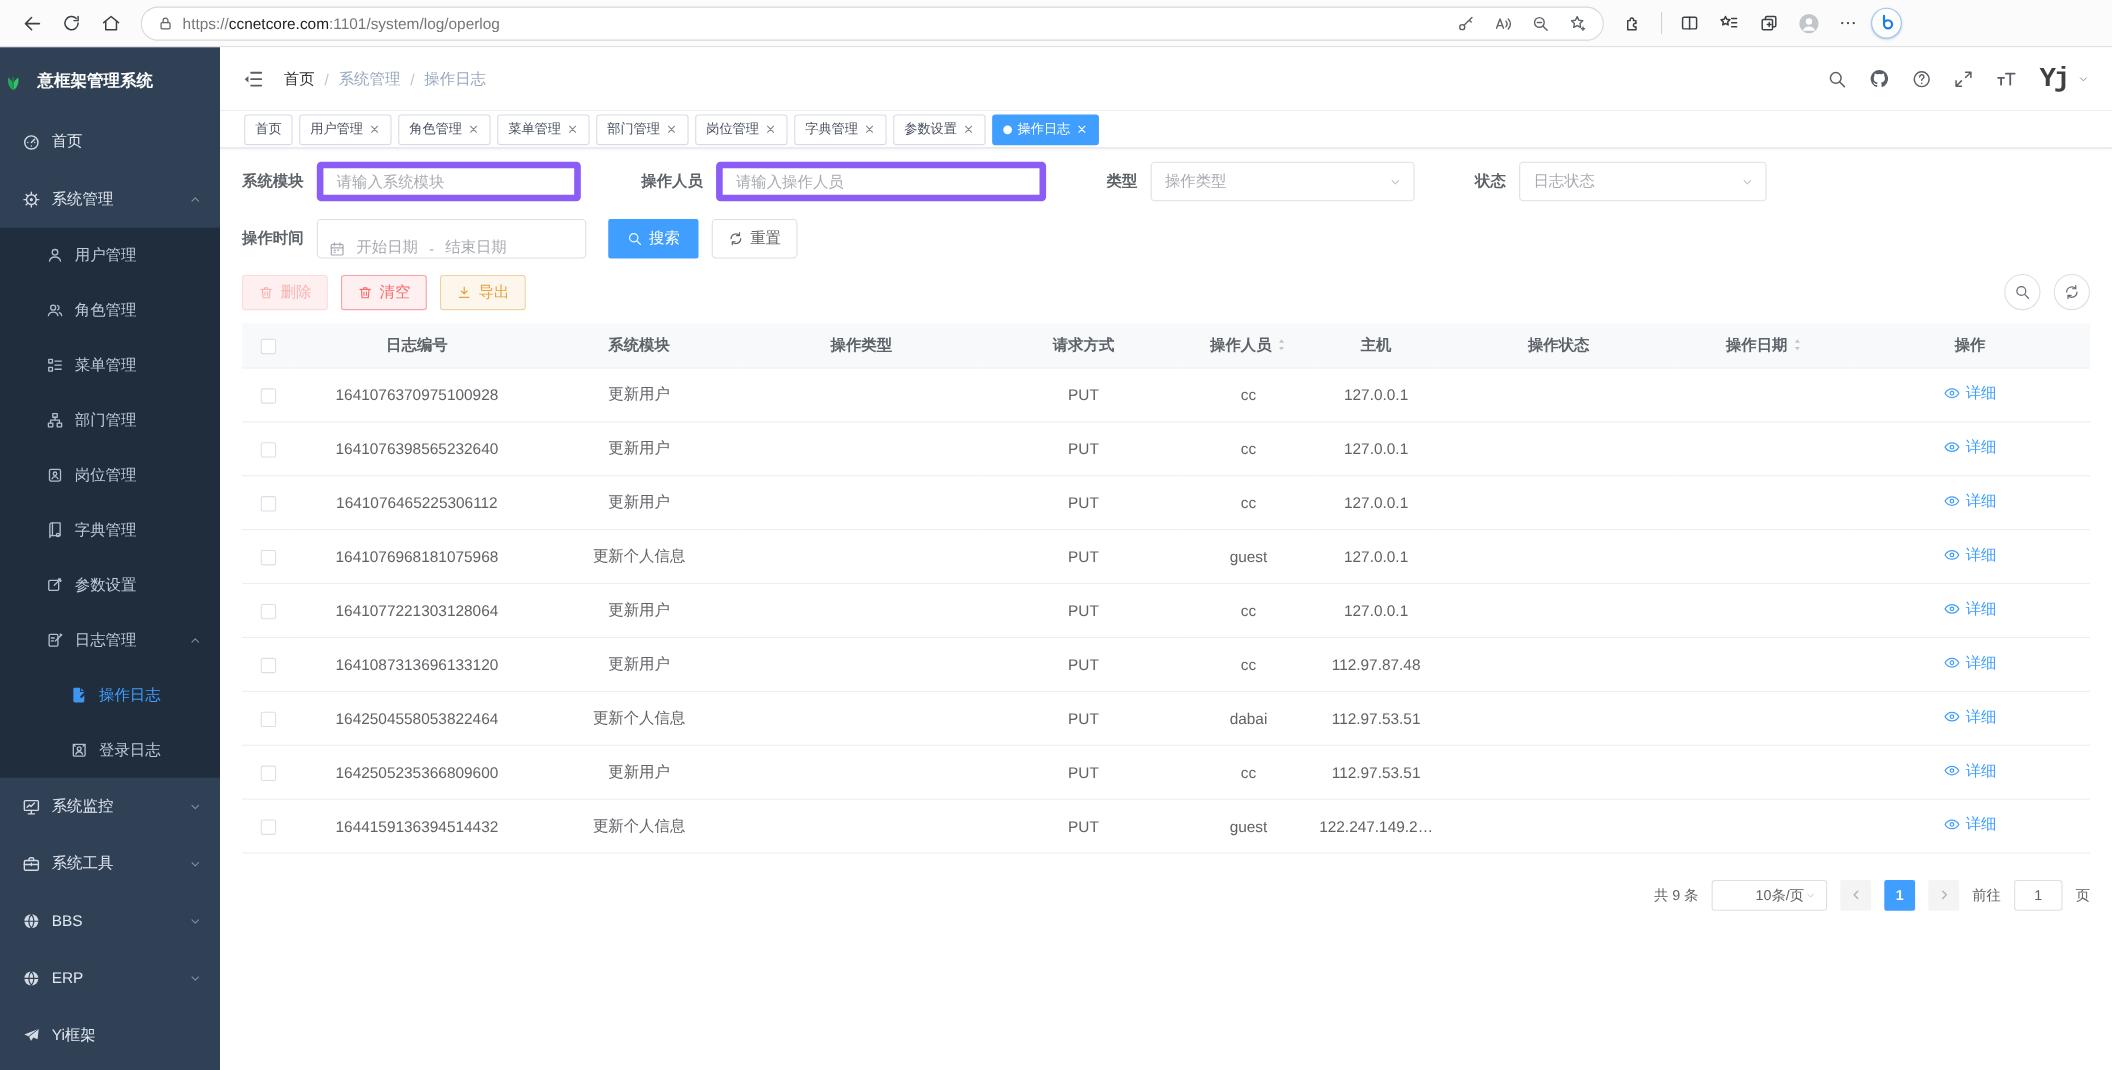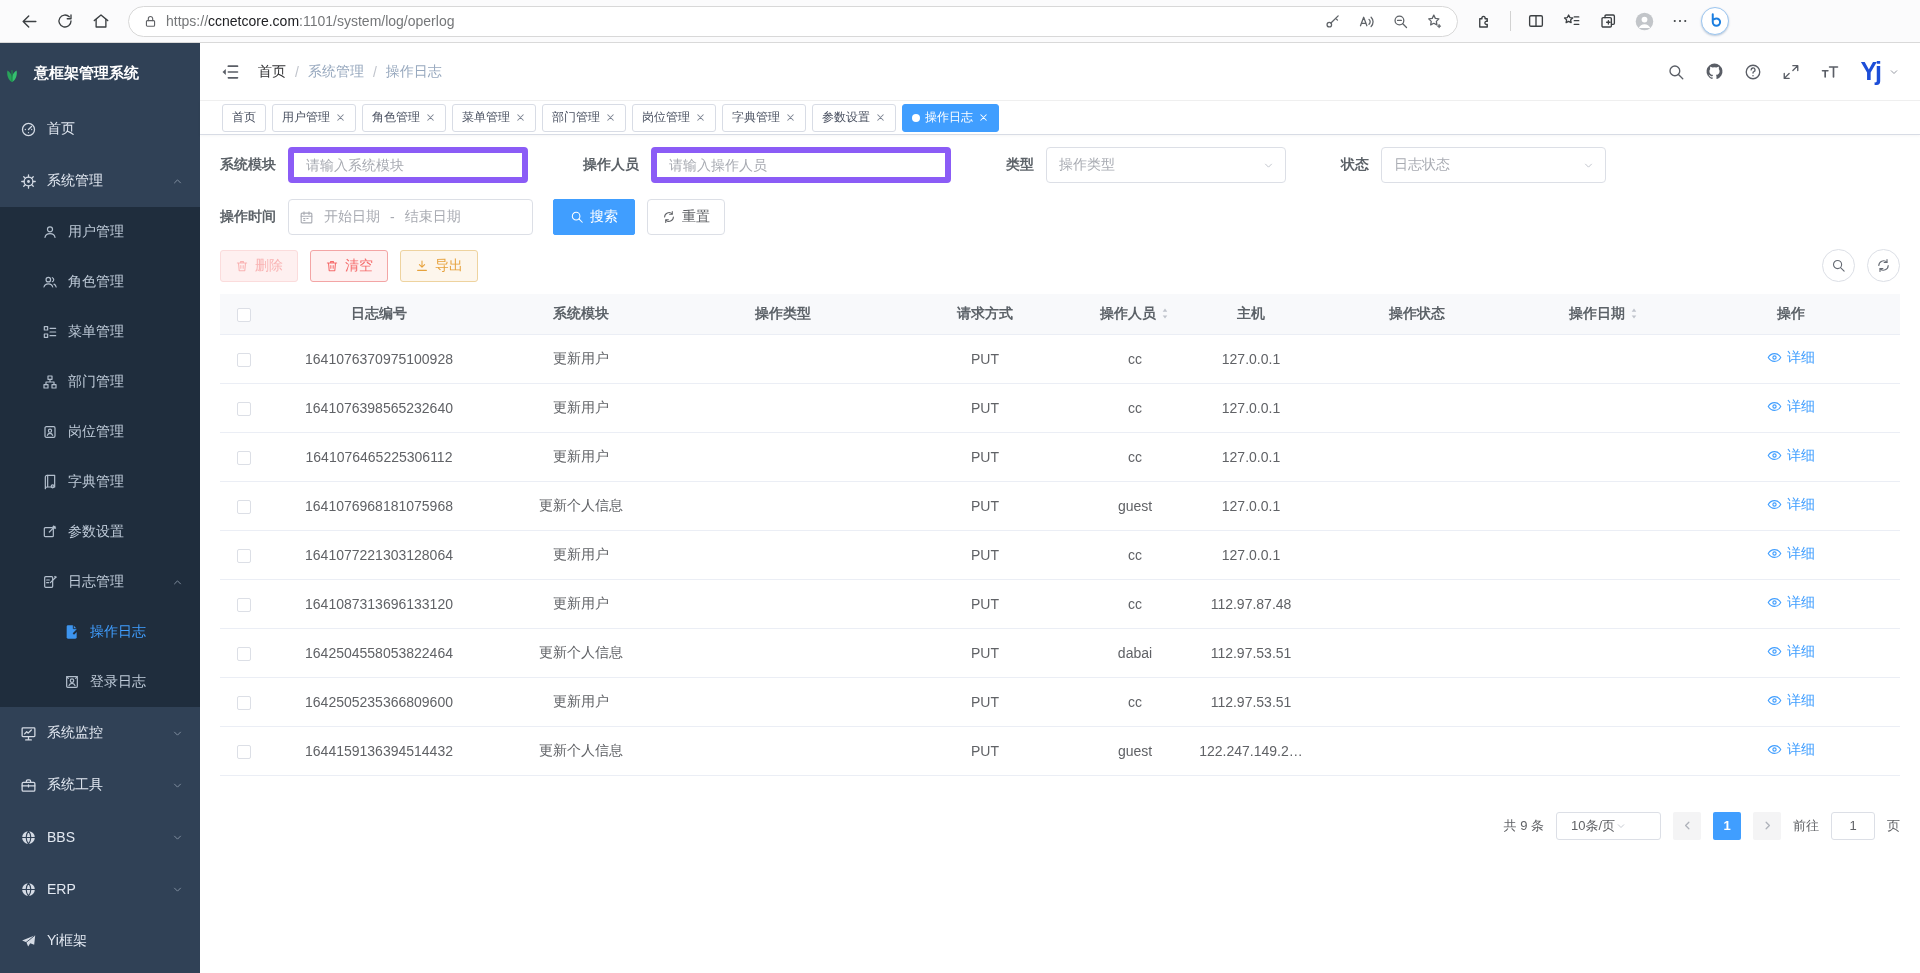--- a/index.html
+++ b/index.html
@@ -33,56 +33,56 @@
   .main{flex:1;display:flex;flex-direction:column;background:#fff;min-width:0}
   .navbar{height:58px;display:flex;align-items:center;padding:0 20px;border-bottom:1px solid #f0f0f0}
   .fold{color:#5a5e66;cursor:pointer;display:flex}
   .crumbs{display:flex;align-items:center;margin-left:18px;font-size:14px}
   .crumb-first{color:#303133;cursor:pointer}
   .crumb{color:#97a8be}
   .csep{color:#c0c4cc;margin:0 9px}
   .nav-actions{margin-left:auto;display:flex;align-items:center;gap:20px;color:#5a5e66}
   .nbtn{cursor:pointer;display:flex;align-items:center}
   .avatar-wrap{display:flex;align-items:center;gap:8px;cursor:pointer}
-  .avatar-logo{font-weight:900;font-size:25px;color:#1d4ed8;letter-spacing:-2px;font-family:Liberation Sans, sans-serif}
+  .avatar-logo{font-weight:900;font-size:25px;color:#404040;letter-spacing:-2px;font-family:Liberation Mono, monospace}
   
   .tagsbar{height:34px;display:flex;align-items:center;gap:6px;padding:0 22px;border-bottom:1px solid #d8dce5;box-shadow:0 1px 3px rgba(0,0,0,.04)}
   .tag{height:28px;display:inline-flex;align-items:center;gap:5px;padding:0 9px;border:1px solid #d8dce5;background:#fff;color:#495060;font-size:12px;cursor:pointer;border-radius:3px;white-space:nowrap}
   .tag .tclose{display:flex;color:#7d8492}
   .tag.active{background:#409eff;border-color:#409eff;color:#fff}
   .tag.active .tclose{color:#fff}
   .tdot{width:8px;height:8px;border-radius:50%;background:#fff;display:inline-block}
   
   .content{padding:12px 20px 0;flex:1}
   .frow{display:flex;align-items:center;margin-bottom:16px}
   .fitem{display:flex;align-items:center;margin-right:55px}
   .flabel{font-weight:600;color:#5c6268;margin-right:12px;white-space:nowrap}
   .inp{height:36px;border:6px solid #8b5cf6;border-radius:4px;padding:0 12px;font-size:14px;color:#606266;outline:none;background:#fff}
   .inp::placeholder{color:#a8abb2}
   .sel{height:36px;border:1px solid #dcdfe6;border-radius:4px;padding:0 10px 0 12px;display:flex;align-items:center;justify-content:space-between;color:#a8abb2;background:#fff;cursor:pointer}
-  .daterange{height:36px;width:245px;border:1px solid #dcdfe6;border-radius:4px;display:flex;align-items:center;gap:10px;padding:0 10px;color:#a8abb2;background:#fff;cursor:pointer}
+  .daterange{height:36px;width:245px;border:1px solid #dcdfe6;border-radius:4px;display:flex;align-items:flex-end;gap:10px;padding:0 10px;color:#a8abb2;background:#fff;cursor:pointer}
   .btn{height:32px;padding:0 14px;border-radius:3px;border:1px solid #dcdfe6;display:inline-flex;align-items:center;gap:6px;font-size:14px;cursor:pointer;background:#fff;color:#606266;white-space:nowrap}
   .btn-primary{background:#409eff;border-color:#409eff;color:#fff;height:36px;padding:0 16px;border-radius:2px}
   .btn-plain{height:36px;border-radius:4px}
   .btn-danger{color:#f56c6c;background:#fef0f0;border-color:#f3a5a5}
   .btn-danger-dis{color:#f9b3b3;background:#fef0f0;border-color:#fbdcdc;cursor:not-allowed}
   .btn-warning{color:#e6a23c;background:#fdf6ec;border-color:#eed39f}
   .toolbar{display:flex;align-items:center;gap:12px;margin-bottom:12px}
   .toolbar .tspacer{flex:1}
   .cirbtn{width:33px;height:33px;border-radius:50%;border:1px solid #dcdfe6;background:#fff;display:flex;align-items:center;justify-content:center;color:#666b74;cursor:pointer}
   
   table{width:100%;border-collapse:collapse;table-layout:fixed}
   th{height:40px;background:#f8f9fb;color:#5c6268;font-weight:700;font-size:14px;border-bottom:1px solid #ebeef5;text-align:center}
   td{height:49px;border-bottom:1px solid #ebeef5;text-align:center;font-size:14px;color:#606266;overflow:hidden;white-space:nowrap;text-overflow:ellipsis}
   .cb{width:14px;height:14px;border:1px solid #dcdfe6;border-radius:2px;background:#fff;display:inline-block;cursor:pointer;vertical-align:middle}
   .th-sort{display:inline-flex;align-items:center;gap:4px;cursor:pointer}
   .detail{color:#409eff;display:inline-flex;align-items:center;gap:5px;cursor:pointer;text-decoration:none}
   
-  .pager{display:flex;align-items:center;justify-content:flex-end;gap:12px;margin-top:36px;font-size:13px;color:#606266}
-  .psel{width:105px;height:28px;border:1px solid #dcdfe6;border-radius:3px;display:flex;align-items:center;justify-content:flex-start;padding:0 8px 0 14px;cursor:pointer;color:#606266}
+  .pager{display:flex;align-items:center;justify-content:flex-end;gap:12px;margin-top:24px;font-size:13px;color:#606266}
+  .psel{width:105px;height:28px;border:1px solid #dcdfe6;border-radius:3px;display:flex;align-items:center;justify-content:flex-end;padding:0 8px 0 14px;cursor:pointer;color:#606266}
   .pbtn{width:28px;height:28px;border-radius:2px;background:#f4f4f5;display:flex;align-items:center;justify-content:center;color:#aeb2ba;cursor:pointer}
   .pcur{width:28px;height:28px;border-radius:2px;background:#409eff;color:#fff;display:flex;align-items:center;justify-content:center;font-weight:bold;cursor:pointer}
   .ginp{width:44px;height:28px;border:1px solid #dcdfe6;border-radius:3px;text-align:center;font-size:13px;color:#606266;outline:none}
 </style>
 </head>
 <body>
 
 <svg width="0" height="0" style="position:absolute">
   <symbol id="i-back" viewBox="0 0 24 24">
       <path d="M20 12H4m7-7l-7 7 7 7"></path>

